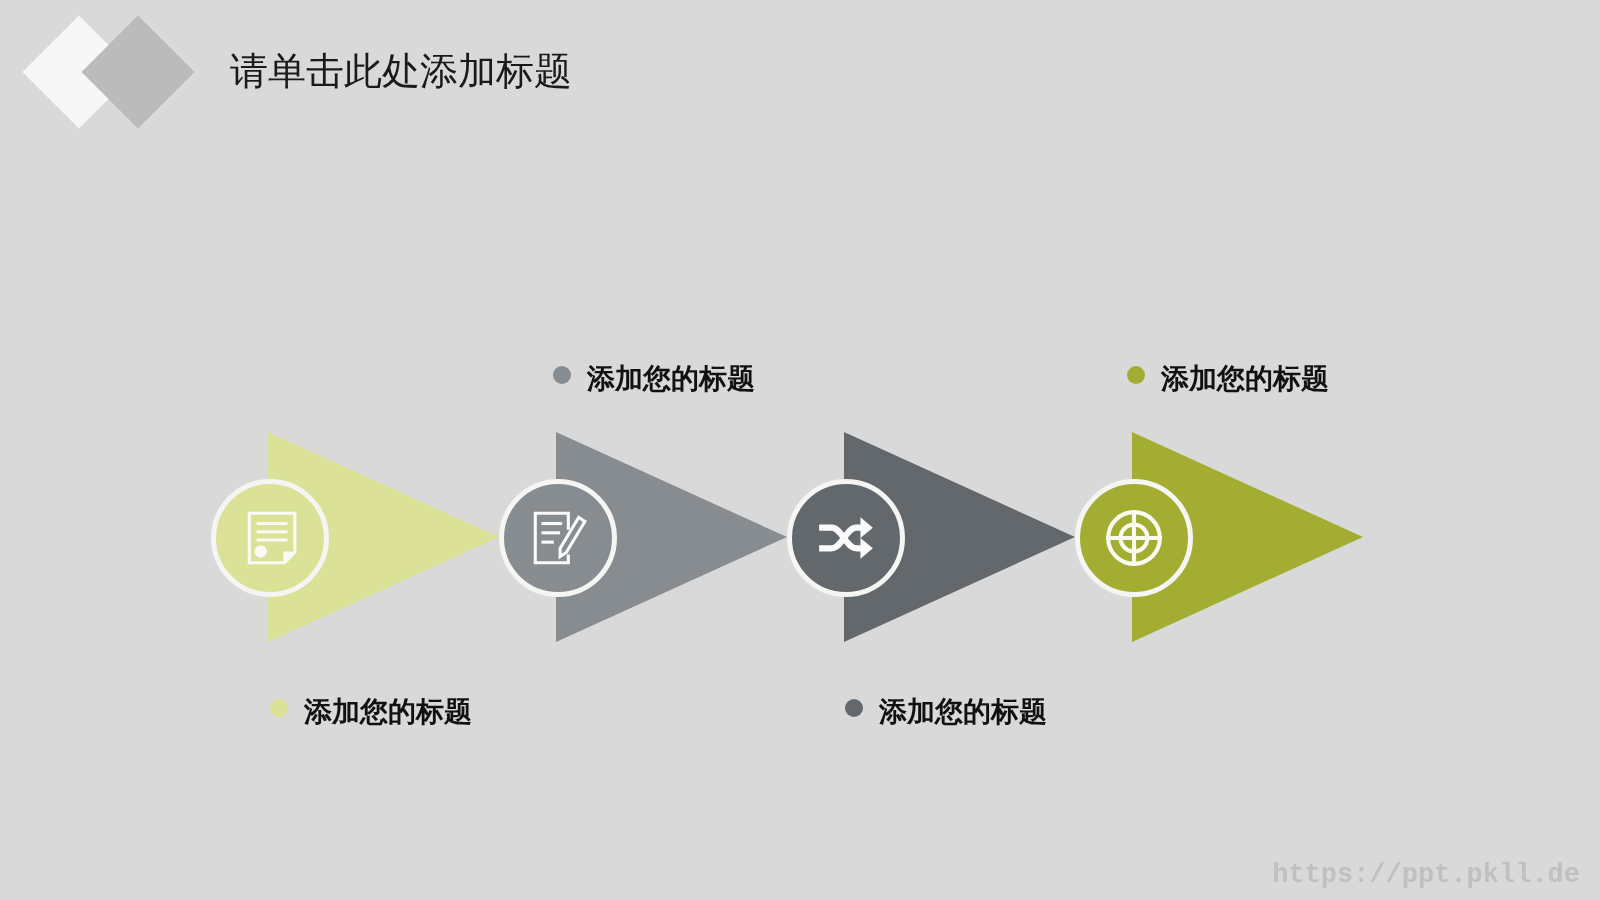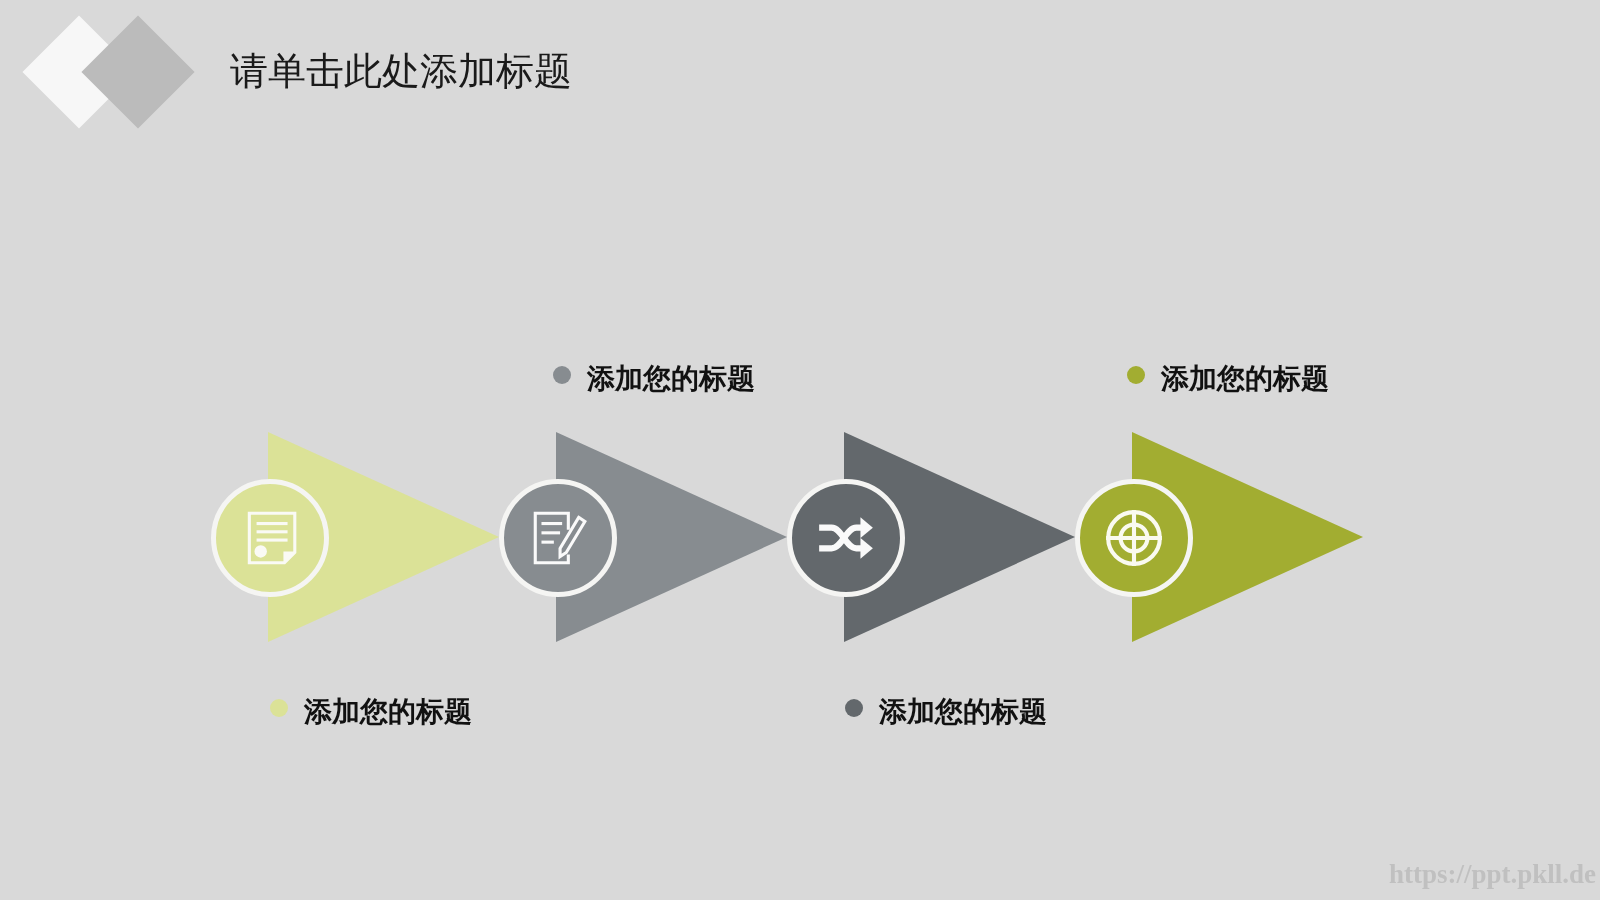--- a/index.html
+++ b/index.html
@@ -32,23 +32,23 @@
       display: flex; align-items: center; justify-content: center;
       box-sizing: content-box;
     }
     .circle svg { width: 62px; height: 62px; }
     .label {
       position: absolute; display: flex; align-items: center; text-align: center;
     }
     .dot { width: 18px; height: 18px; border-radius: 50%; margin-right: 16px; margin-top: -8px; }
     .label-text { font-size: 28px; font-weight: bold; color: #111; font-family: "DejaVu Sans", sans-serif; }
     .watermark {
-      position: absolute; right: 4px; bottom: 10px;
+      position: absolute; right: 20px; bottom: 10px;
       font-size: 27px; color: #c0c0c0; font-weight: bold;
-      font-family: Liberation Serif, serif;
+      font-family: Liberation Mono, monospace;
     }
   </style>
 </head>
 <body>
 
 <div class="diamond d1"></div>
 <div class="diamond d2"></div>
 <div class="title">请单击此处添加标题</div>
 
 <div class="tri" style="left:268px; top:432px; border-left-color:#dbe297;"></div>

